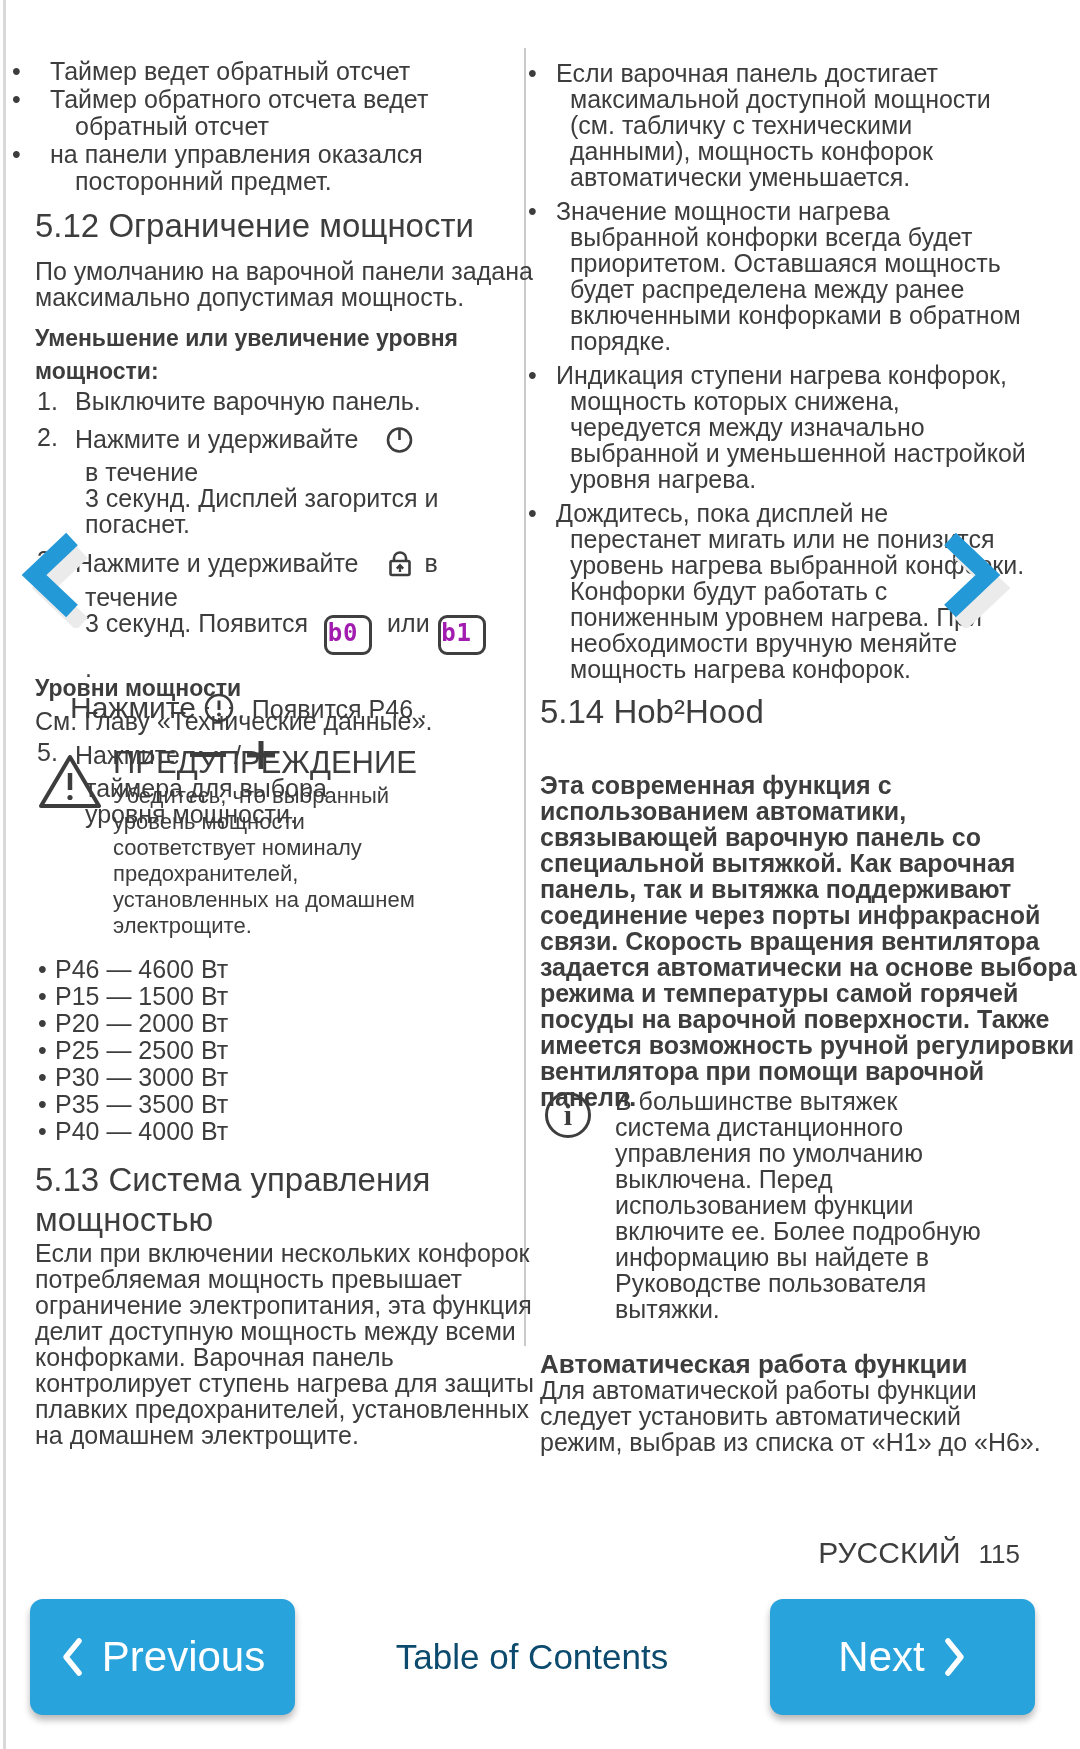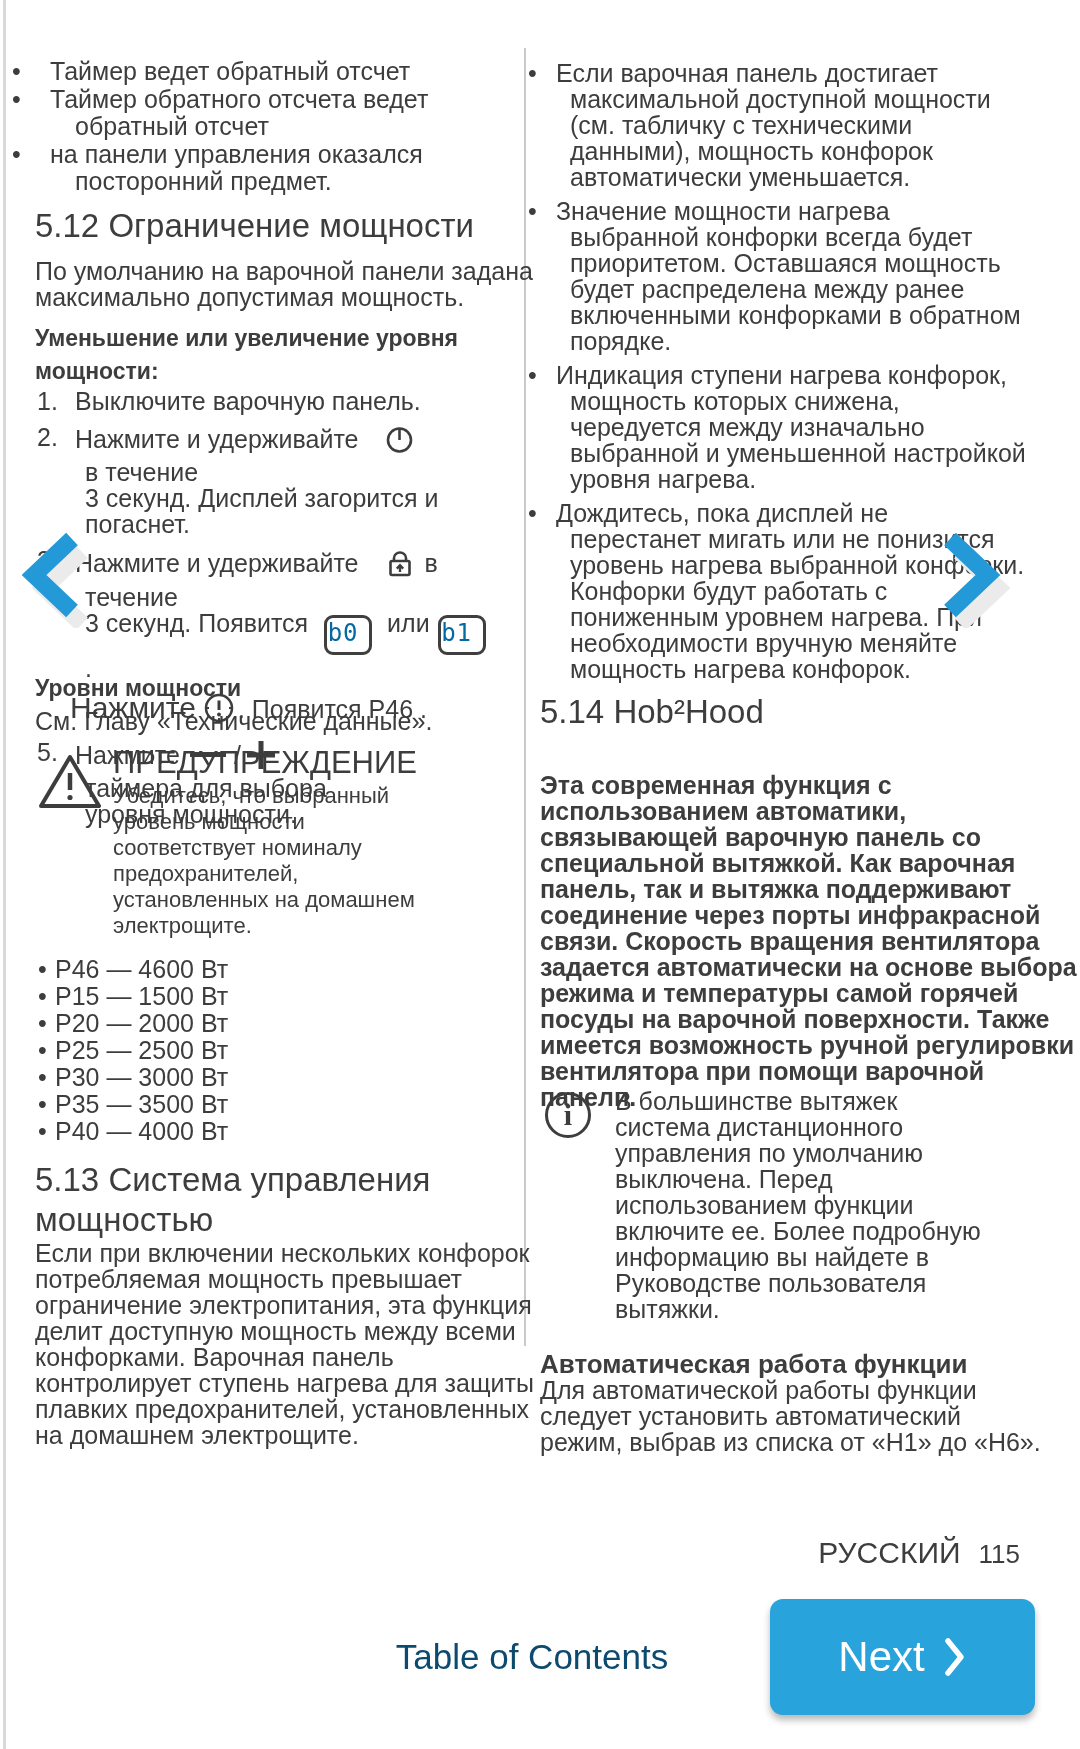--- a/index.html
+++ b/index.html
@@ -28,22 +28,22 @@
   ol.steps { list-style:none; }
   ol.steps li { position:relative; padding-left:50px; text-indent:-10px; font-size:25px; line-height:26px; margin-bottom:10px; }
   ol.steps li .num { position:absolute; left:2px; top:0; text-indent:0; }
   ol.steps li.step4 { padding-left:35px; text-indent:0; margin-bottom:8px; }
   .big-word { font-size:30px; }
   .icon-inline { vertical-align:middle; }
   .pwr-icon  { margin:0 8px 4px 26px; }
   .lock-icon { margin:0 8px 4px 26px; }
   .clk-icon  { margin:0 2px 6px 6px; }
   .seg { display:inline-block; min-width:38px; height:34px; border:3px solid #3f3f3f; border-radius:9px;
-         font-family:"DejaVu Sans Mono", monospace; font-size:24px; font-weight:400; line-height:31px;
-         text-align:center; vertical-align:-9px; letter-spacing:1px; color:#0369a1; padding:0 2px; margin-left:16px; }
+         font-family:"DejaVu Sans Mono", monospace; font-size:24px; font-weight:700; line-height:31px;
+         text-align:center; vertical-align:-9px; letter-spacing:1px; color:#a21caf; padding:0 2px; margin-left:16px; }
   .seg + .orw { margin-left:8px; }
   .orw { margin-right:4px; }
   .minus-glyph { display:inline-block; width:36px; height:5px; background:#3d3d3d; vertical-align:middle; margin:0 8px 6px 10px; }
   .plus-icon { vertical-align:middle; margin:0 6px 4px 4px; }
 
   .warning { display:flex; gap:10px; }
   .warn-icon { flex:0 0 66px; margin-left:2px; margin-top:6px; }
   .warn-title { font-size:31px; font-weight:400; line-height:34px; }
   .warn-text { font-size:22px; line-height:26px; margin-top:3px; }
 
@@ -260,20 +260,26 @@
       <polyline points="58,7 20,43 58,79" fill="none" stroke="#2499d8" stroke-width="17" stroke-linejoin="miter"></polyline>
     </svg>
   </div>
   <div class="side-chevron right">
     <svg width="82" height="96" viewBox="0 0 82 96">
       <polyline points="24,20 62,56 24,92" fill="none" stroke="#ebebeb" stroke-width="17" stroke-linejoin="miter"></polyline>
       <polyline points="14,7 52,43 14,79" fill="none" stroke="#2499d8" stroke-width="17" stroke-linejoin="miter"></polyline>
     </svg>
   </div>
 
+  <button class="nav-btn nav-prev">
+    <svg width="24" height="42" viewBox="0 0 24 42">
+        <polyline points="19,5 6,21 19,37" fill="none" stroke="#ffffff" stroke-width="5.5" stroke-linecap="round" stroke-linejoin="round"></polyline>
+      </svg>
+    <span>Previous</span>
+  </button>
 
   <div class="toc-link">Table of Contents</div>
 
   <button class="nav-btn nav-next">
     <span>Next</span>
     <svg width="24" height="42" viewBox="0 0 24 42">
         <polyline points="5,5 18,21 5,37" fill="none" stroke="#ffffff" stroke-width="5.5" stroke-linecap="round" stroke-linejoin="round"></polyline>
       </svg>
   </button>
 </div>

